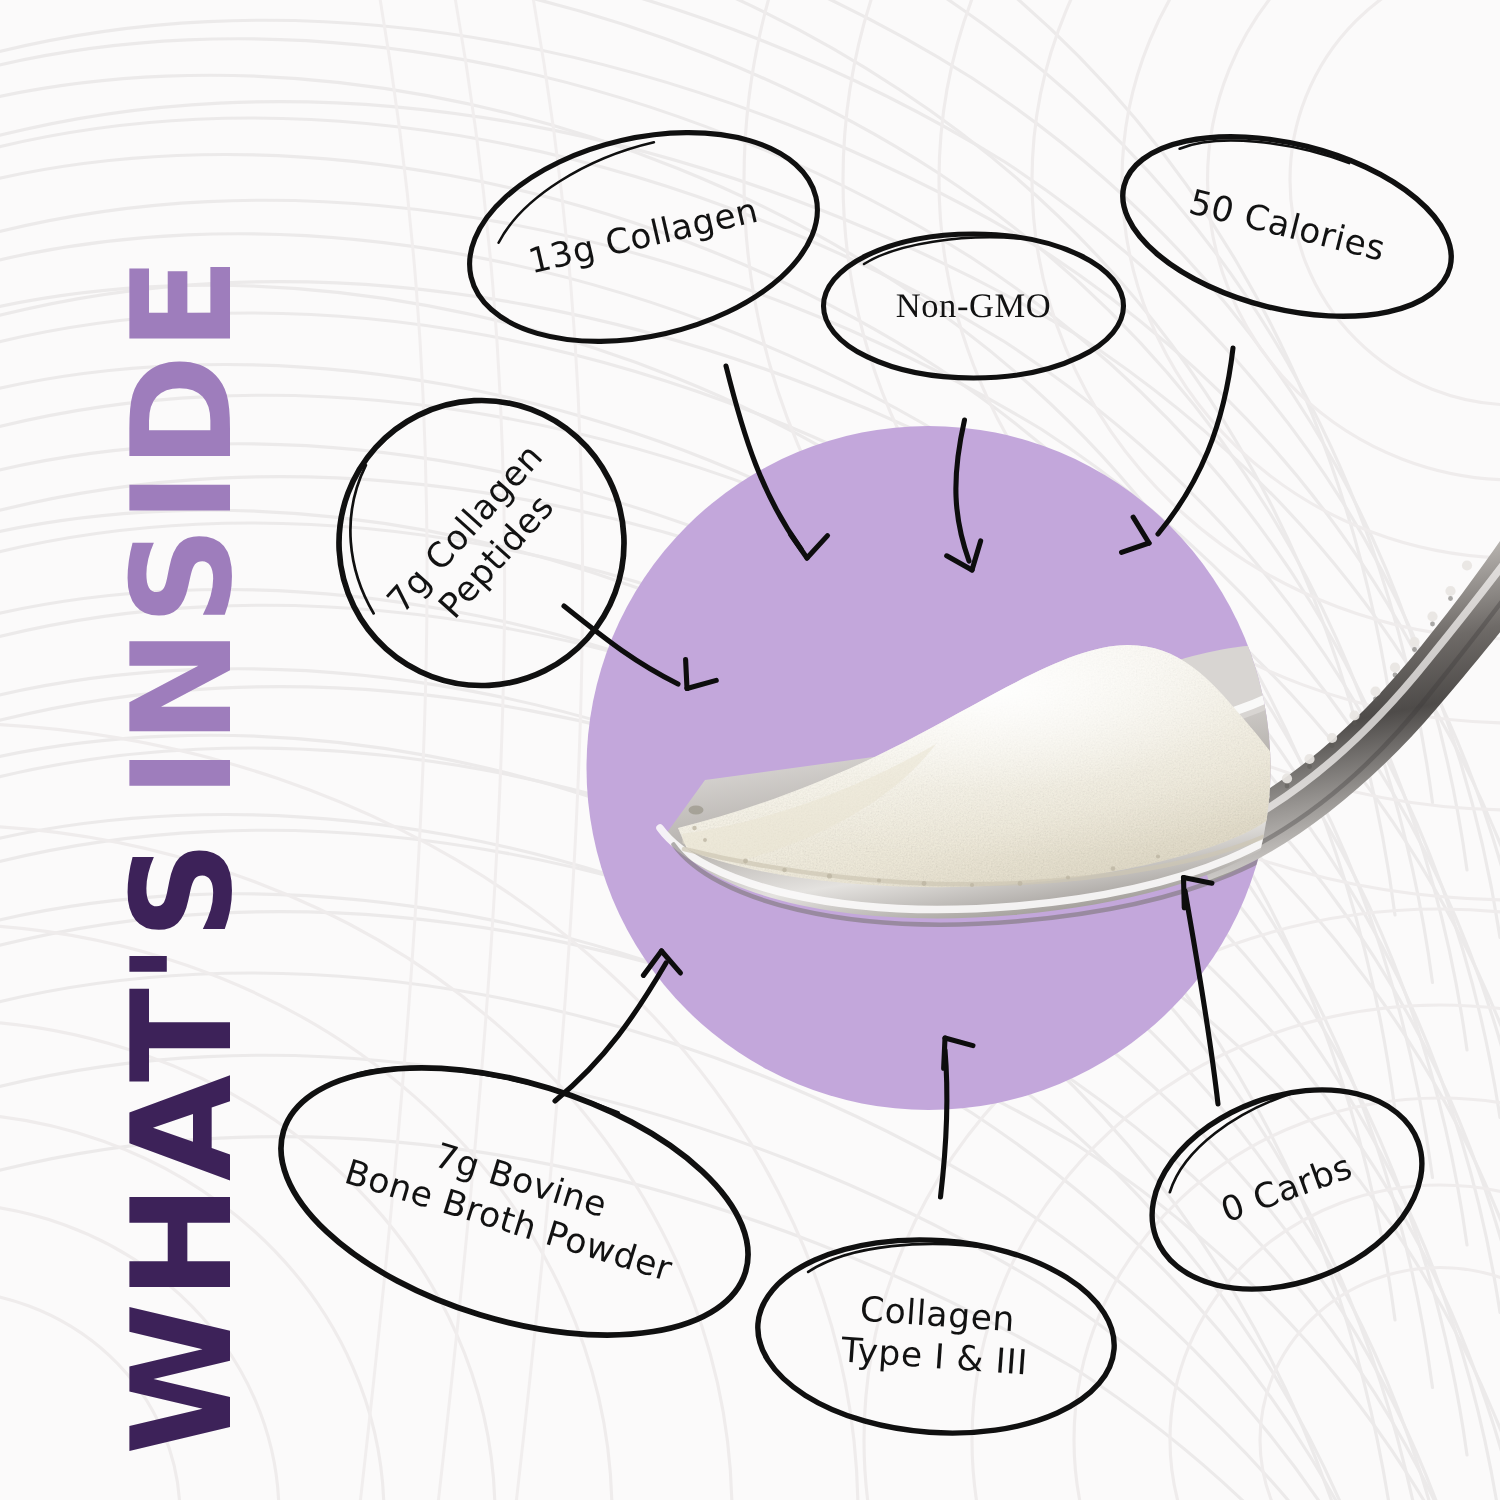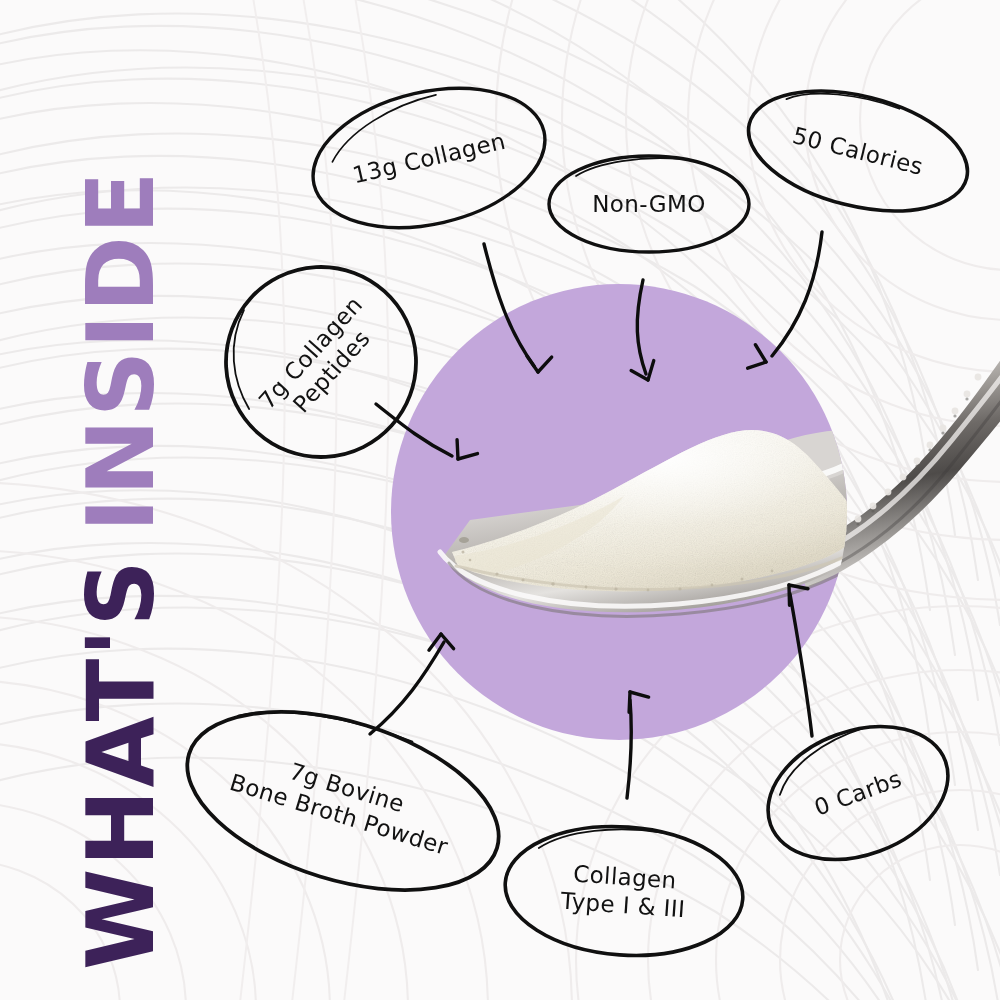--- a/index.html
+++ b/index.html
@@ -354,21 +354,21 @@
   </svg>
 
   <div class="bubble" style="left:308px; top:88px; width:242px; height:140px; transform:rotate(-13deg);">
     <svg class="ring" viewBox="0 0 242 140" preserveAspectRatio="none">
       <ellipse cx="121" cy="70" rx="118" ry="66" fill="none" stroke="#101010" stroke-width="3.4"></ellipse>
       <path d="M 26 52 C 48 26 96 10 142 10" fill="none" stroke="#101010" stroke-width="1.7" stroke-linecap="round"></path>
     </svg>
     <span class="txt">13g Collagen</span>
   </div>
 
-  <div class="bubble" style="left:546px; top:152px; width:206px; height:104px;">
+  <div class="bubble" style="left:546px; top:152px; width:206px; height:104px;font-family:Liberation Serif, serif;">
     <svg class="ring" viewBox="0 0 206 104" preserveAspectRatio="none">
       <ellipse cx="103" cy="52" rx="100" ry="48" fill="none" stroke="#101010" stroke-width="3.4"></ellipse>
       <path d="M 30 24 C 52 10 96 4 134 7" fill="none" stroke="#101010" stroke-width="1.7" stroke-linecap="round"></path>
     </svg>
     <span class="txt">Non-GMO</span>
   </div>
 
   <div class="bubble" style="left:742px; top:92px; width:232px; height:118px; transform:rotate(14deg);">
     <svg class="ring" viewBox="0 0 232 118" preserveAspectRatio="none">
       <ellipse cx="116" cy="59" rx="112" ry="55" fill="none" stroke="#101010" stroke-width="3.6"></ellipse>

